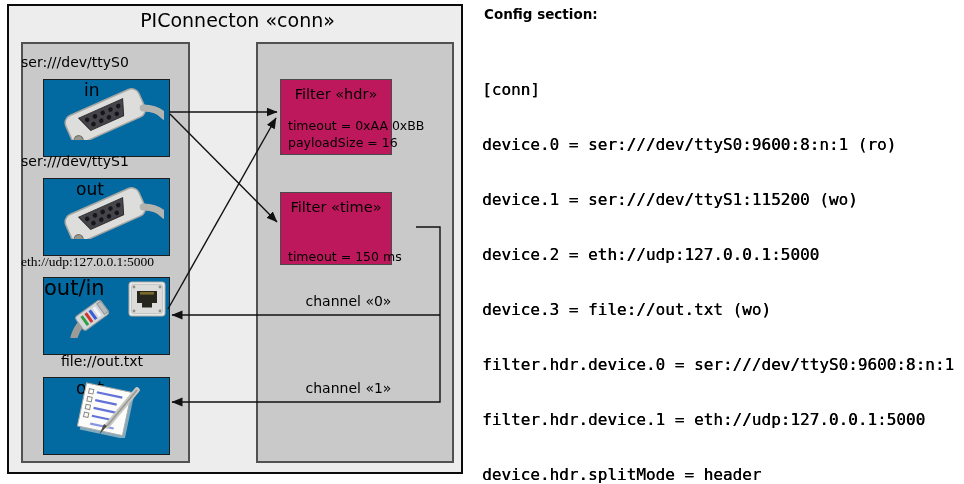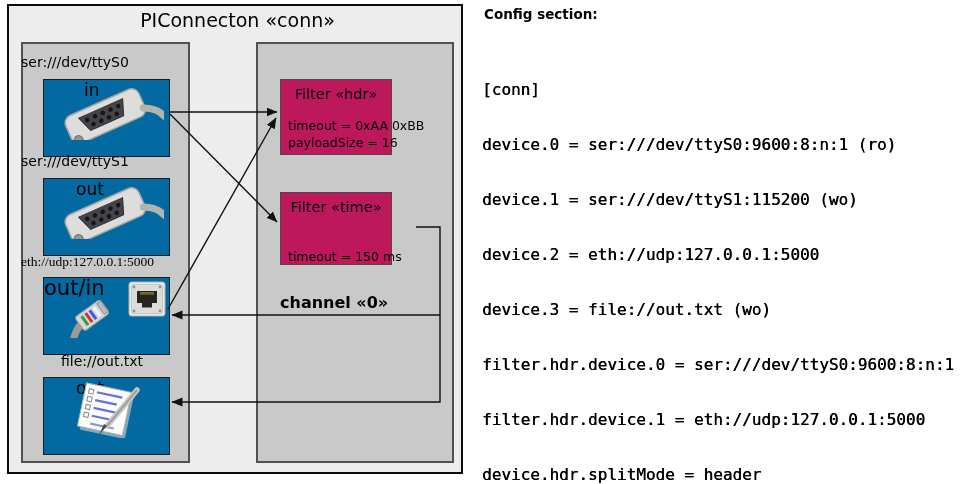--- a/index.html
+++ b/index.html
@@ -26,21 +26,21 @@
   .port-text{position:absolute;font-size:17px;line-height:19px;}
   .icon-svg{position:absolute;}
 
   
   .filter-box{position:absolute;left:280px;width:112px;background:#be185d;
               border:1.5px solid #4a4a4a;box-sizing:border-box;}
   .filter-title{text-align:center;font-size:14.5px;margin-top:6px;}
   .filter-attrs{position:absolute;left:7px;font-size:12.5px;line-height:16.5px;white-space:nowrap;}
 
   
-  .channel-label{position:absolute;left:280px;width:137px;text-align:left;font-size:16px;font-weight:bold;}
+  .channel-label{position:absolute;left:280px;width:137px;text-align:center;font-size:14px;}
 
   
   .lines{position:absolute;left:0;top:0;width:964px;height:484px;pointer-events:none;}
 
   
   .config-heading{position:absolute;left:484px;top:6px;font-size:13.5px;font-weight:bold;}
   .config-lines{position:absolute;left:482px;top:44px;
                 font-family:"DejaVu Sans Mono","Liberation Mono",monospace;
                 font-size:16px;line-height:18.35px;white-space:pre;
                 text-shadow:0.4px 0 0 #000;}
@@ -162,20 +162,21 @@
   </div>
 
   <div class="filter-box" style="top:192px;height:73px;">
     <div class="filter-title">Filter «time»</div>
     <div class="filter-attrs" style="top:40px;margin-top:16px;">
       <div>timeout = 150 ms</div>
     </div>
   </div>
 
   <div class="channel-label" style="top:293px;">channel «0»</div>
+  <div class="channel-label" style="top:380px;">channel «1»</div>
 
   <svg class="lines" viewBox="0 0 964 484">
     <defs>
       <marker id="ah" markerUnits="userSpaceOnUse" markerWidth="13" markerHeight="11" refX="10.5" refY="4.5" orient="auto">
         <path d="M0,0 L11,4.5 L0,9 Z" fill="#111"></path>
       </marker>
     </defs>
     <path d="M170,112 L277,112" stroke="#111" stroke-width="1.4" fill="none" marker-end="url(#ah)"></path>
     <path d="M170,114 L277,222" stroke="#111" stroke-width="1.4" fill="none" marker-end="url(#ah)"></path>
     <path d="M168,309 L276,118" stroke="#111" stroke-width="1.4" fill="none" marker-end="url(#ah)"></path>

